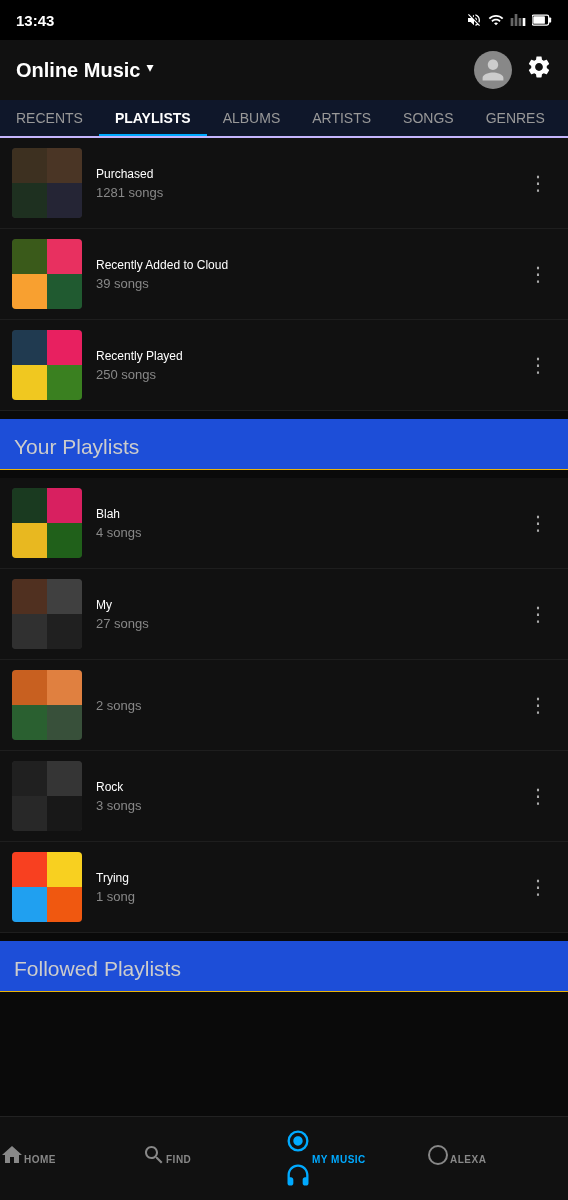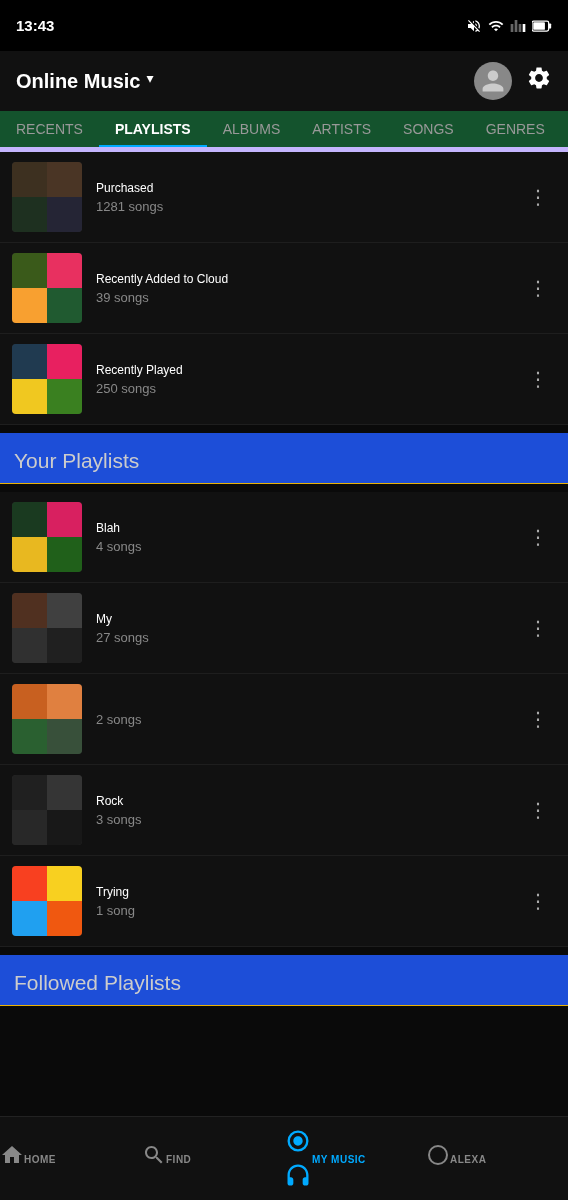--- a/index.html
+++ b/index.html
@@ -13,21 +13,21 @@
       overflow-x: hidden;
     }
 
     
     .status-bar {
       background: #000;
       display: flex;
       justify-content: space-between;
       align-items: center;
       padding: 8px 16px;
-      height: 51px;
+      height: 40px;
     }
     .status-time {
       font-size: 15px;
       font-weight: 600;
       color: #fff;
     }
     .status-icons {
       display: flex;
       align-items: center;
       gap: 6px;
@@ -71,24 +71,24 @@
       cursor: pointer;
     }
     .settings-btn {
       cursor: pointer;
       font-size: 22px;
       color: #fff;
     }
 
     
     .nav-tabs {
-      background: #14532d;
+      background: #0f172a;
       display: flex;
       overflow-x: auto;
-      border-bottom: 5px solid #c4b5fd;
+      border-bottom: 2px solid #c4b5fd;
       scrollbar-width: none;
     }
     .nav-tabs::-webkit-scrollbar { display: none; }
     .nav-tab {
       padding: 10px 16px;
       font-size: 14px;
       font-weight: 500;
       color: #999;
       white-space: nowrap;
       cursor: pointer;

